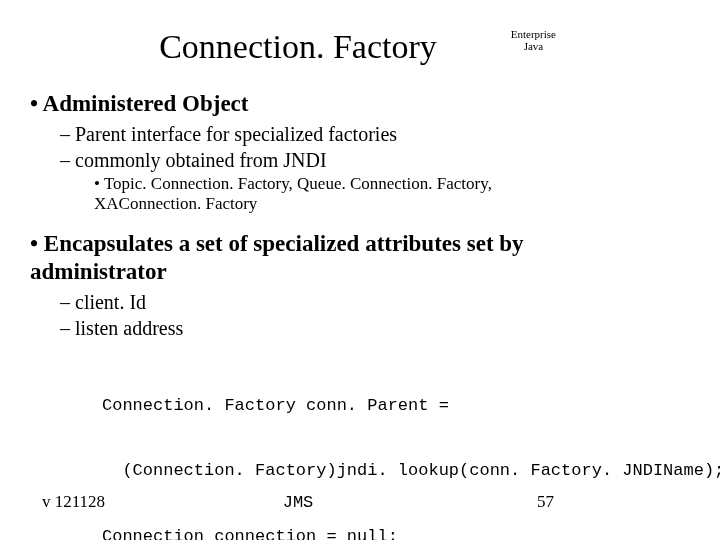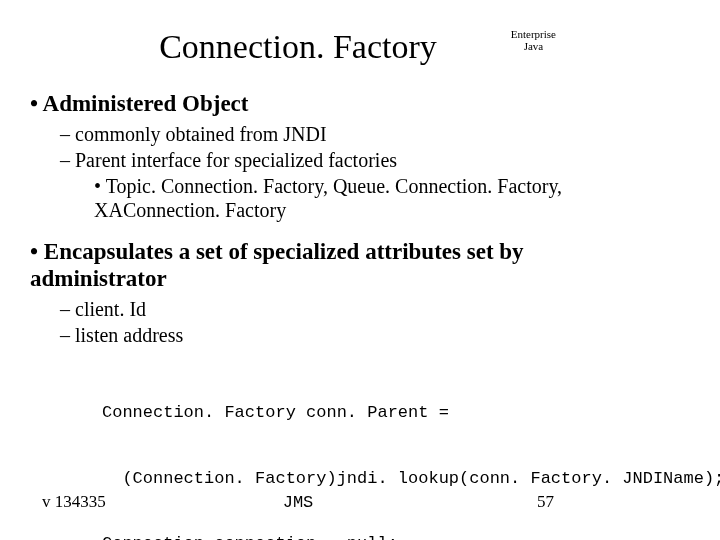--- a/index.html
+++ b/index.html
@@ -51,21 +51,21 @@
   }
   .b2 {
     font-size: 20px;
     margin: 2px 0 2px 30px;
     line-height: 1.2;
   }
   .b2::before {
     content: "– ";
   }
   .b3 {
-    font-size: 20px;
+    font-size: 17px;
     margin: 2px 0 16px 64px;
     line-height: 1.2;
   }
   .b3::before {
     content: "• ";
   }
   .code {
     font-family: "Courier New", Courier, monospace;
     font-size: 17px;
     white-space: pre;
@@ -102,36 +102,36 @@
 
   <div class="title">Connection. Factory</div>
 
   <div class="corner">
     <div>Enterprise</div>
     <div>Java</div>
   </div>
 
   <div class="content">
     <div class="b1">Administered Object</div>
+    <div class="b2">Parent interface for specialized factories</div>
     <div class="b2">commonly obtained from JNDI</div>
-    <div class="b2">Parent interface for specialized factories</div>
     <div class="b3">Topic. Connection. Factory, Queue. Connection. Factory, XAConnection. Factory</div>
     <div class="b1">Encapsulates a set of specialized attributes set by administrator</div>
     <div class="b2">client. Id</div>
     <div class="b2">listen address</div>
 
     <div class="code">
       <span class="codeline">Connection. Factory conn. Parent =</span>
       <span class="codeline">  (Connection. Factory)jndi. lookup(conn. Factory. JNDIName);</span>
       <span class="codeline">Connection connection = null;</span>
       
       
       
       
       
       
     </div>
   </div>
 
-  <div class="footer-left">v 134335</div>
+  <div class="footer-left">v 121128</div>
   <div class="footer-center">JMS</div>
   <div class="footer-right">57</div>
 </div>
 
 </body></html>

